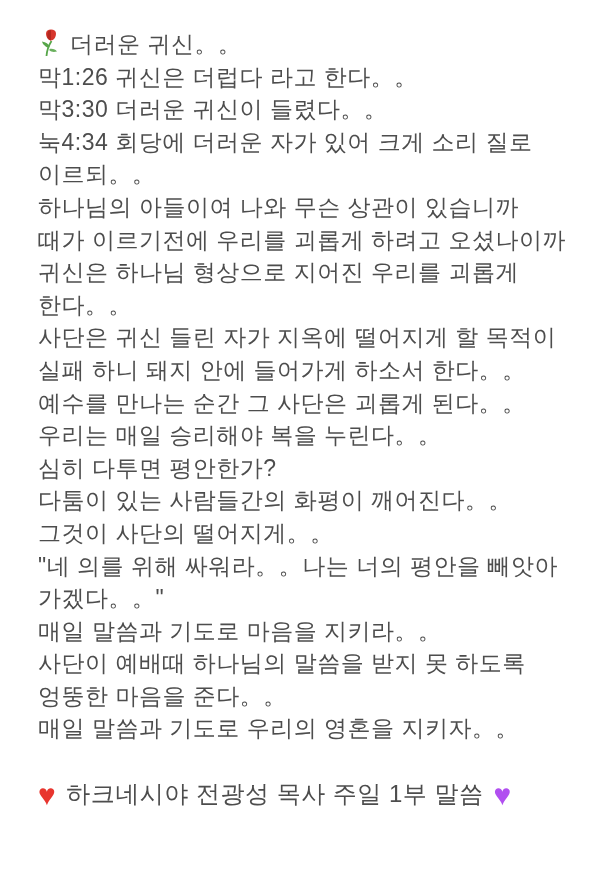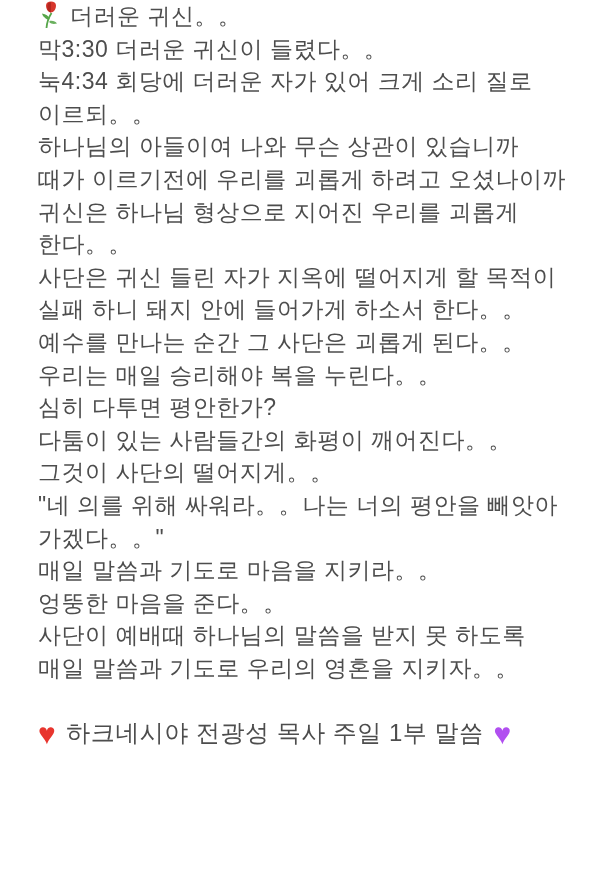--- a/index.html
+++ b/index.html
@@ -11,21 +11,21 @@
     width: 600px;
     height: 879px;
     overflow: hidden;
     font-family: "Liberation Sans", "DejaVu Sans", sans-serif;
     color: #4d4d4d;
   }
   .page {
     box-sizing: border-box;
     width: 600px;
     height: 879px;
-    padding: 0 6px 0 38px;
+    padding: 28px 6px 0 38px;
     background: #ffffff;
   }
   .line {
     font-size: 23px;
     line-height: 32.6px;
     white-space: nowrap;
     letter-spacing: 0.5px;
     font-weight: 500;
   }
   .title-line .emoji-rose {
@@ -58,39 +58,40 @@
   <div class="line title-line">
     <span class="emoji-rose"><svg viewBox="0 0 26 28" width="26" height="28" xmlns="http://www.w3.org/2000/svg">
       <path d="M13.5 12 C11 16 9 20 8.5 27" stroke="#57a64a" stroke-width="1.8" fill="none"></path>
       <path d="M10.5 19 C6 17 4.5 14.5 4 12.5 C8 13 10.5 15 11.5 17.5 Z" fill="#57a64a"></path>
       <path d="M11.5 20 C15 19.5 17.5 20.5 19 22.5 C15.5 23.5 13 22.8 11.5 21.5 Z" fill="#6ab05e"></path>
       <path d="M8 4.5 C8 1.8 10.2 0.5 13 0.5 C15.8 0.5 18 1.8 18 4.5 C18 8.5 15.5 11.5 13 11.5 C10.5 11.5 8 8.5 8 4.5 Z" fill="#d6362c"></path>
       <path d="M10 2.5 C11 1.6 12 1.3 13 1.3 L13 11.5 C11.8 11.5 10.6 10.6 9.7 9 C9 7.6 9.4 4 10 2.5 Z" fill="#b5271f"></path>
     </svg></span><span>더러운 귀신。。</span>
   </div>
 
+  <div class="line">막1:26 귀신은 더럽다 라고 한다。。</div>
   <div class="line">막3:30 더러운 귀신이 들렸다。。</div>
   <div class="line">눅4:34 회당에 더러운 자가 있어 크게 소리 질로</div>
   <div class="line">이르되。。</div>
   <div class="line">하나님의 아들이여 나와 무슨 상관이 있습니까</div>
   <div class="line">때가 이르기전에 우리를 괴롭게 하려고 오셨나이까</div>
   <div class="line">귀신은 하나님 형상으로 지어진 우리를 괴롭게</div>
   <div class="line">한다。。</div>
   <div class="line">사단은 귀신 들린 자가 지옥에 떨어지게 할 목적이</div>
   <div class="line">실패 하니 돼지 안에 들어가게 하소서 한다。。</div>
   <div class="line">예수를 만나는 순간 그 사단은 괴롭게 된다。。</div>
   <div class="line">우리는 매일 승리해야 복을 누린다。。</div>
   <div class="line">심히 다투면 평안한가?</div>
   <div class="line">다툼이 있는 사람들간의 화평이 깨어진다。。</div>
   <div class="line">그것이 사단의 떨어지게。。</div>
   <div class="line">"네 의를 위해 싸워라。。나는 너의 평안을 빼앗아</div>
   <div class="line">가겠다。。"</div>
   <div class="line">매일 말씀과 기도로 마음을 지키라。。</div>
+  <div class="line">사단이 예배때 하나님의 말씀을 받지 못 하도록</div>
   <div class="line">엉뚱한 마음을 준다。。</div>
-  <div class="line">사단이 예배때 하나님의 말씀을 받지 못 하도록</div>
   <div class="line">매일 말씀과 기도로 우리의 영혼을 지키자。。</div>
 
   <div class="spacer-line"></div>
 
   <div class="line footer-line">
     <span class="heart heart-red">♥</span><span class="footer-text">하크네시야 전광성 목사 주일 1부 말씀</span><span class="heart heart-purple">♥</span>
   </div>
 
 </div>
 

